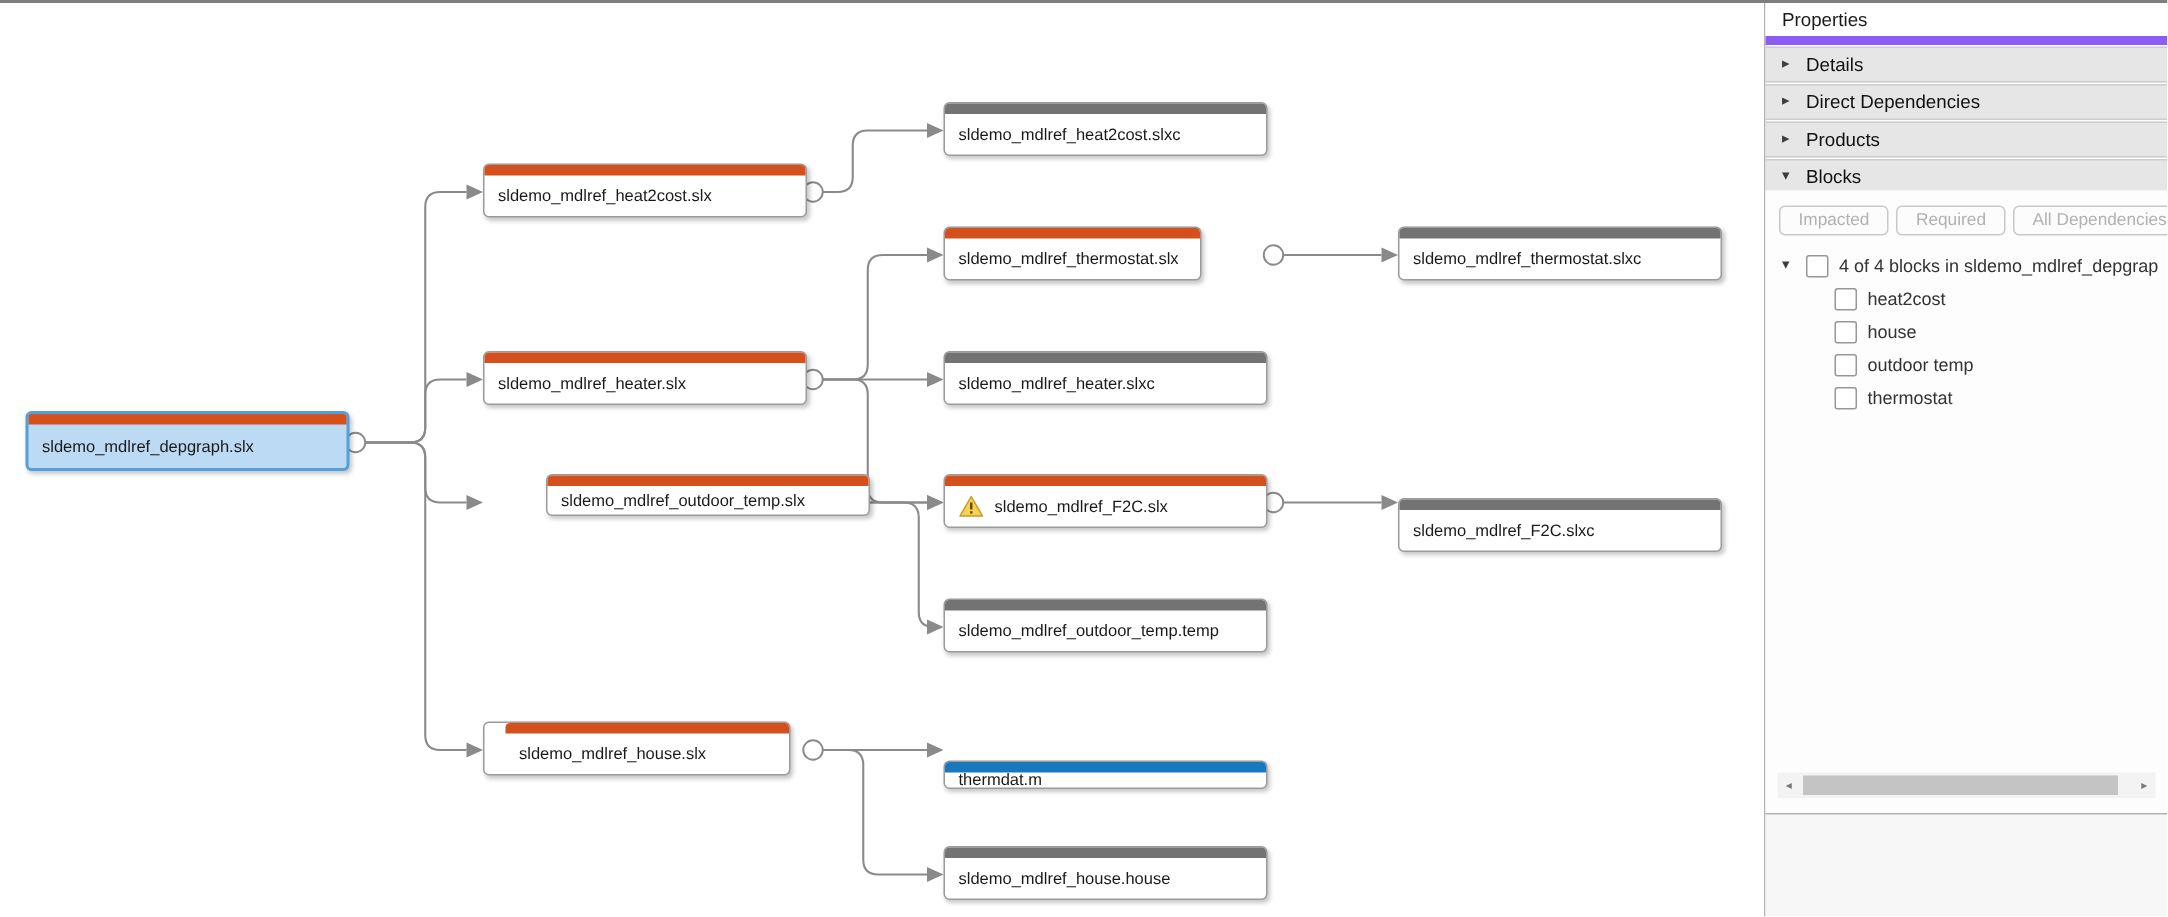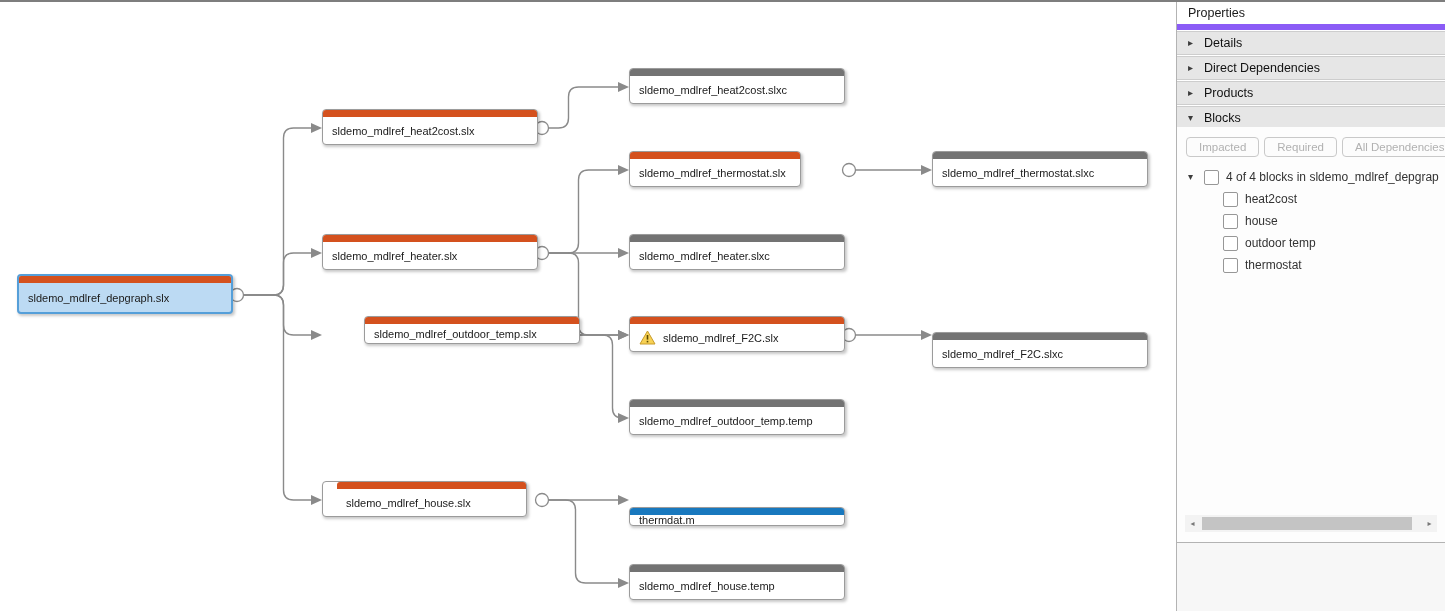--- a/index.html
+++ b/index.html
@@ -187,21 +187,21 @@
         </div>
         <div class="node" style="left: 629px; top: 505px; width: 216px; height: 19px;">
           <div class="bar" style="background: rgb(24, 120, 190);"></div>
           <div class="nbody">
             <span class="nlabel">thermdat.m</span>
           </div>
         </div>
         <div class="node" style="left: 629px; top: 562px; width: 216px; height: 36px;">
           <div class="bar" style="background: rgb(115, 115, 115);"></div>
           <div class="nbody">
-            <span class="nlabel">sldemo_mdlref_house.temp</span>
+            <span class="nlabel">sldemo_mdlref_house.house</span>
           </div>
         </div>
       </div>
   </div>
 
   <aside class="panel">
     <div class="panel-title">Properties</div>
 
     <div class="section-header">
       <span class="caret">▸</span>

